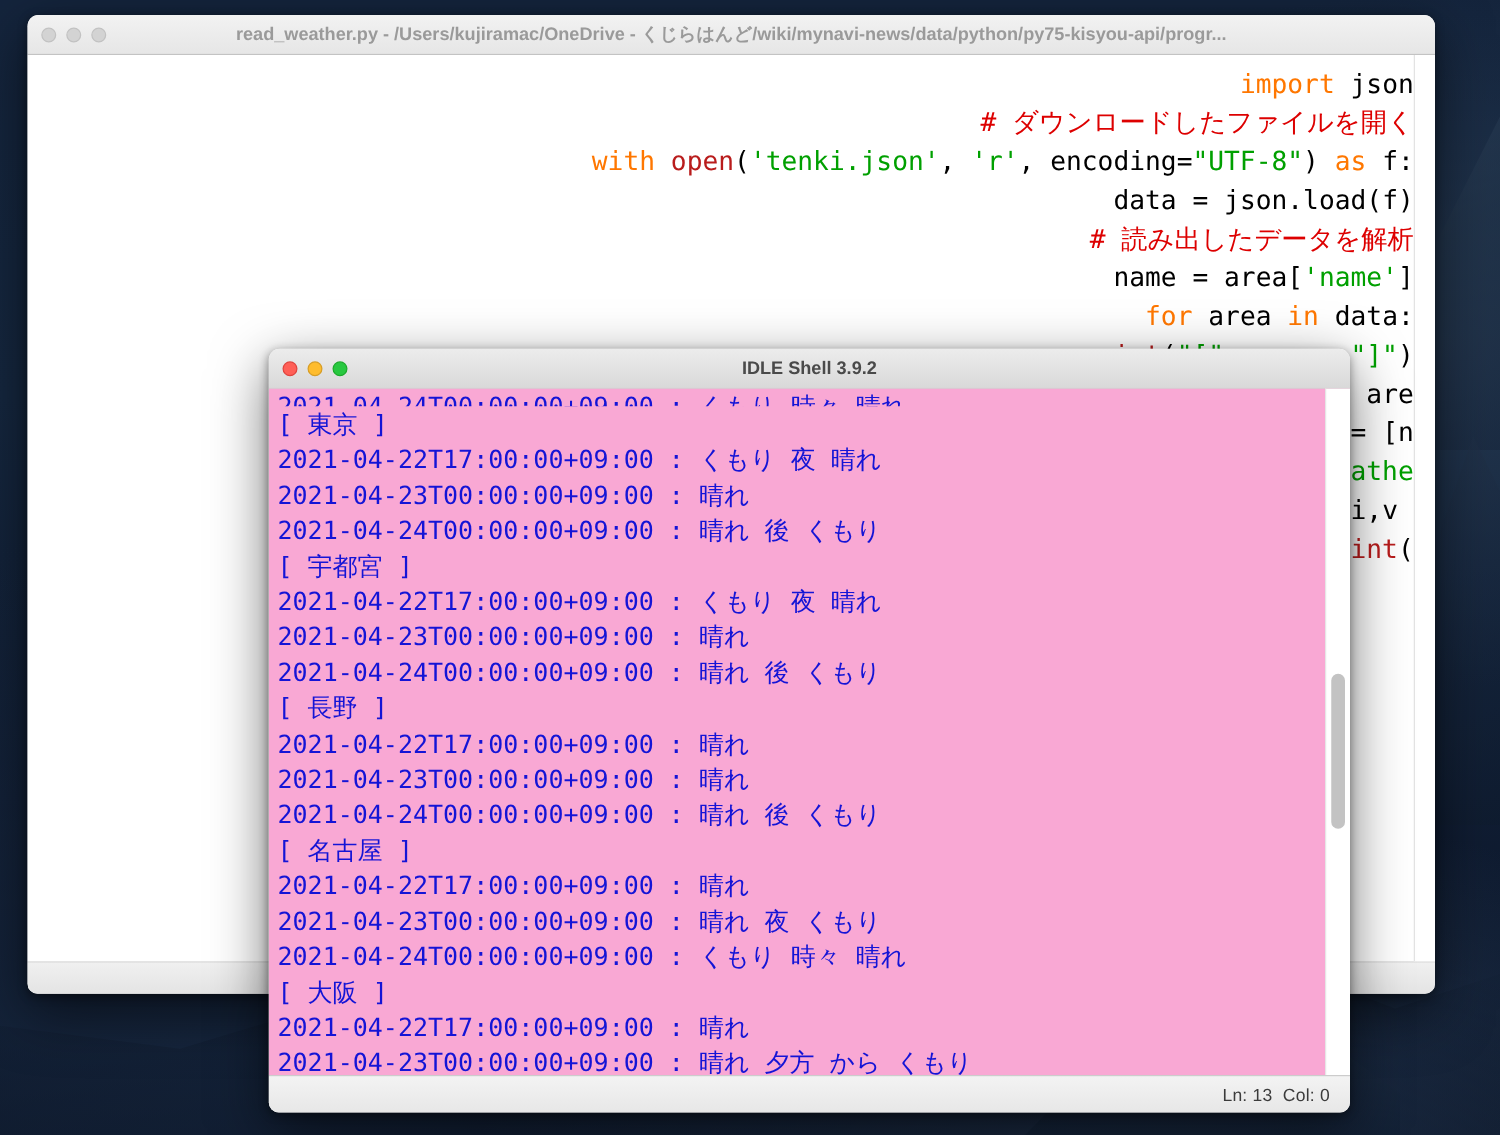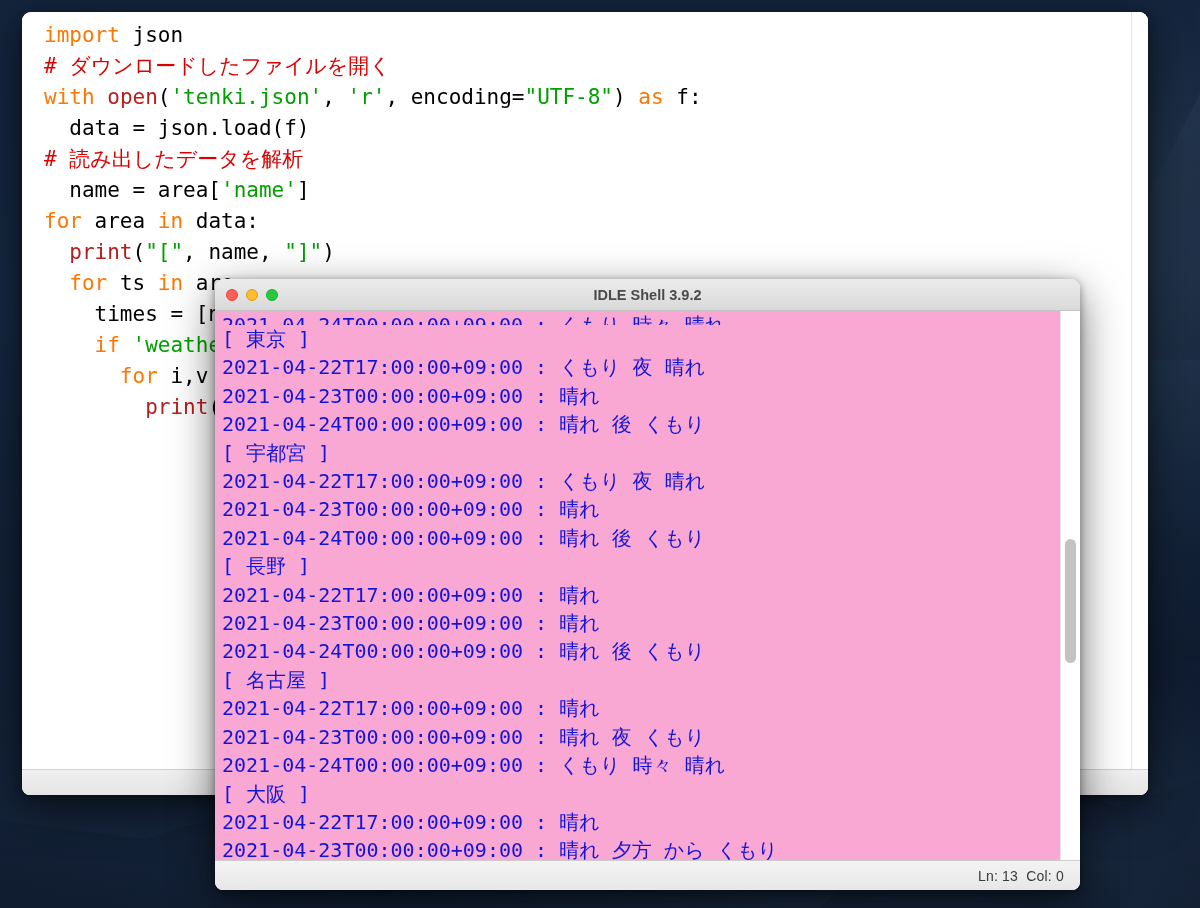--- a/index.html
+++ b/index.html
@@ -89,21 +89,21 @@
     flex:1; display:flex; min-height:0; background:#fff; position:relative;
   }
   #code-area {
     flex:1; overflow:hidden;
     padding:8px 0 0 22px;
     font-family:"DejaVu Sans Mono","Liberation Mono",monospace;
     font-size:21px; line-height:31px;
     white-space:pre;
     color:#000;
   }
-  #code-area .ln { display:block; }
+  #code-area .ln { display:block;text-align:right; }
   .kw   { color:#ff7700; }
   .bi   { color:#b91c1c; }
   .str  { color:#00a000; }
   .cmt  { color:#dd0000; }
   .def  { color:#000; }
 
   #editor-scrollbar {
     flex:0 0 17px; background:#fff;
     border-left:1px solid #e3e3e3;
   }
@@ -155,20 +155,28 @@
 </head>
 <body>
 
 <div id="desktop">
   <div class="ridge" id="ridge-a"></div>
   <div class="ridge" id="ridge-b"></div>
   <div class="ridge" id="ridge-d"></div>
   <div class="ridge" id="ridge-c"></div>
 
   <div class="window" id="editor-window">
+    <div class="titlebar inactive">
+      <div class="lights">
+        <div class="light"></div>
+        <div class="light"></div>
+        <div class="light"></div>
+      </div>
+      <div class="win-title">read_weather.py - /Users/kujiramac/OneDrive - くじらはんど/wiki/mynavi-news/data/python/py75-kisyou-api/progr...</div>
+    </div>
     <div id="editor-body">
       <div id="code-area"><span class="ln"><span class="kw">import</span><span class="def"> json</span>
 </span><span class="ln"><span class="cmt"># ダウンロードしたファイルを開く</span>
 </span><span class="ln"><span class="kw">with</span><span class="def"> </span><span class="bi">open</span><span class="def">(</span><span class="str">'tenki.json'</span><span class="def">, </span><span class="str">'r'</span><span class="def">, encoding=</span><span class="str">"UTF-8"</span><span class="def">) </span><span class="kw">as</span><span class="def"> f:</span>
 </span><span class="ln"><span class="def">  data = json.load(f)</span>
 </span><span class="ln"><span class="cmt"># 読み出したデータを解析</span>
 </span><span class="ln"><span class="def">  name = area[</span><span class="str">'name'</span><span class="def">]</span>
 </span><span class="ln"><span class="kw">for</span><span class="def"> area </span><span class="kw">in</span><span class="def"> data:</span>
 </span><span class="ln"><span class="def">  </span><span class="bi">print</span><span class="def">(</span><span class="str">"["</span><span class="def">, name, </span><span class="str">"]"</span><span class="def">)</span>
 </span><span class="ln"><span class="def">  </span><span class="kw">for</span><span class="def"> ts </span><span class="kw">in</span><span class="def"> are</span>

